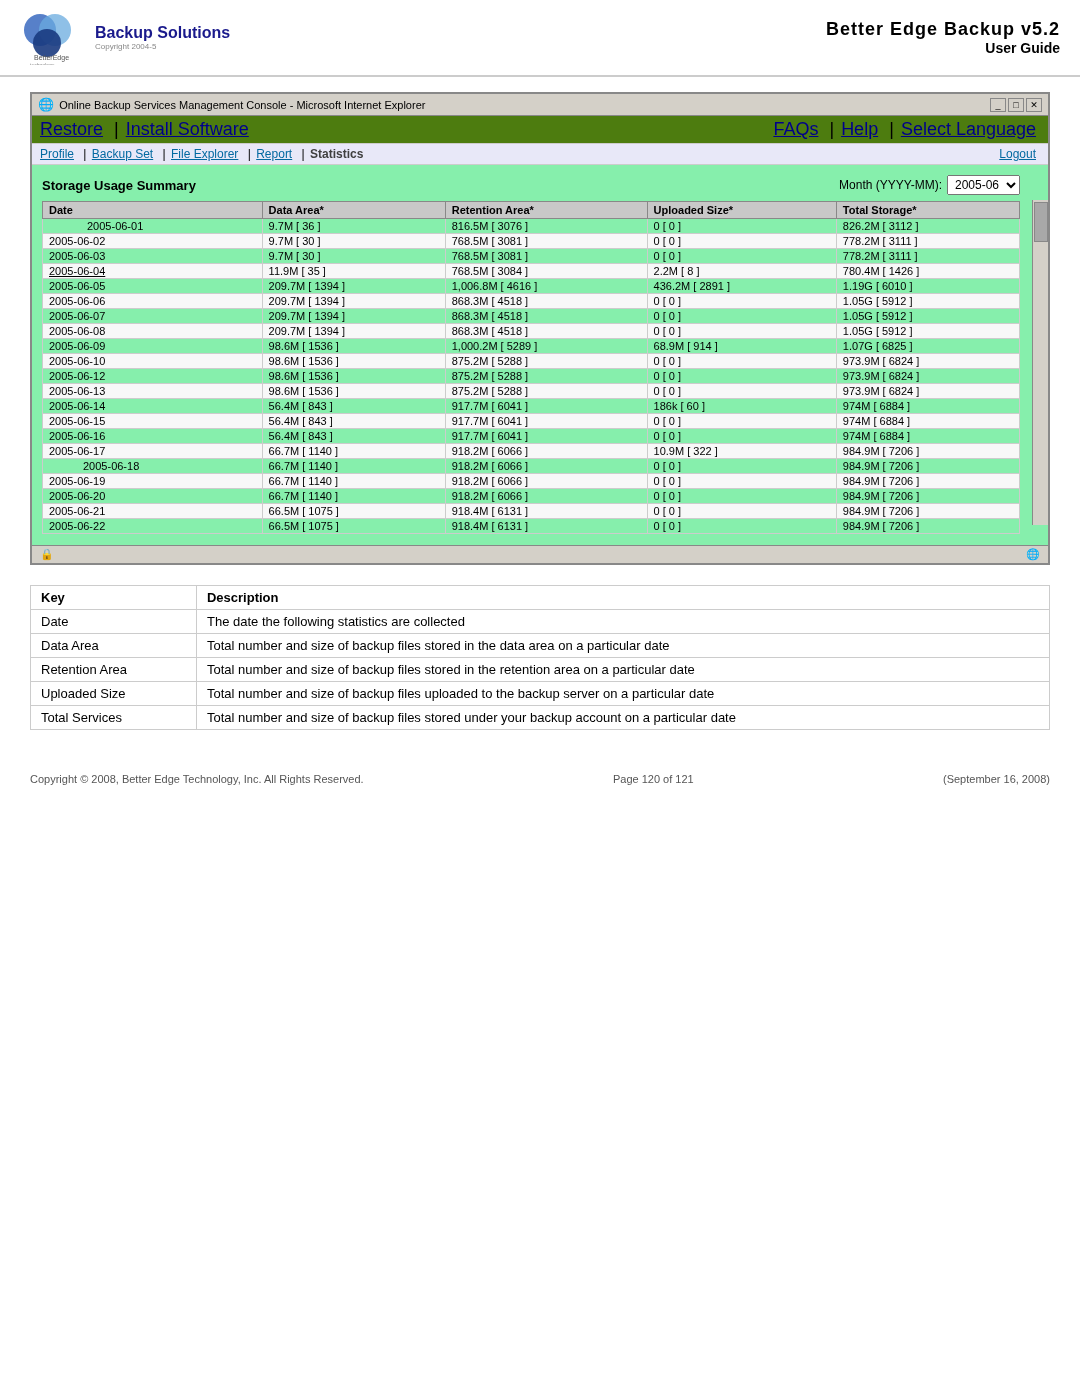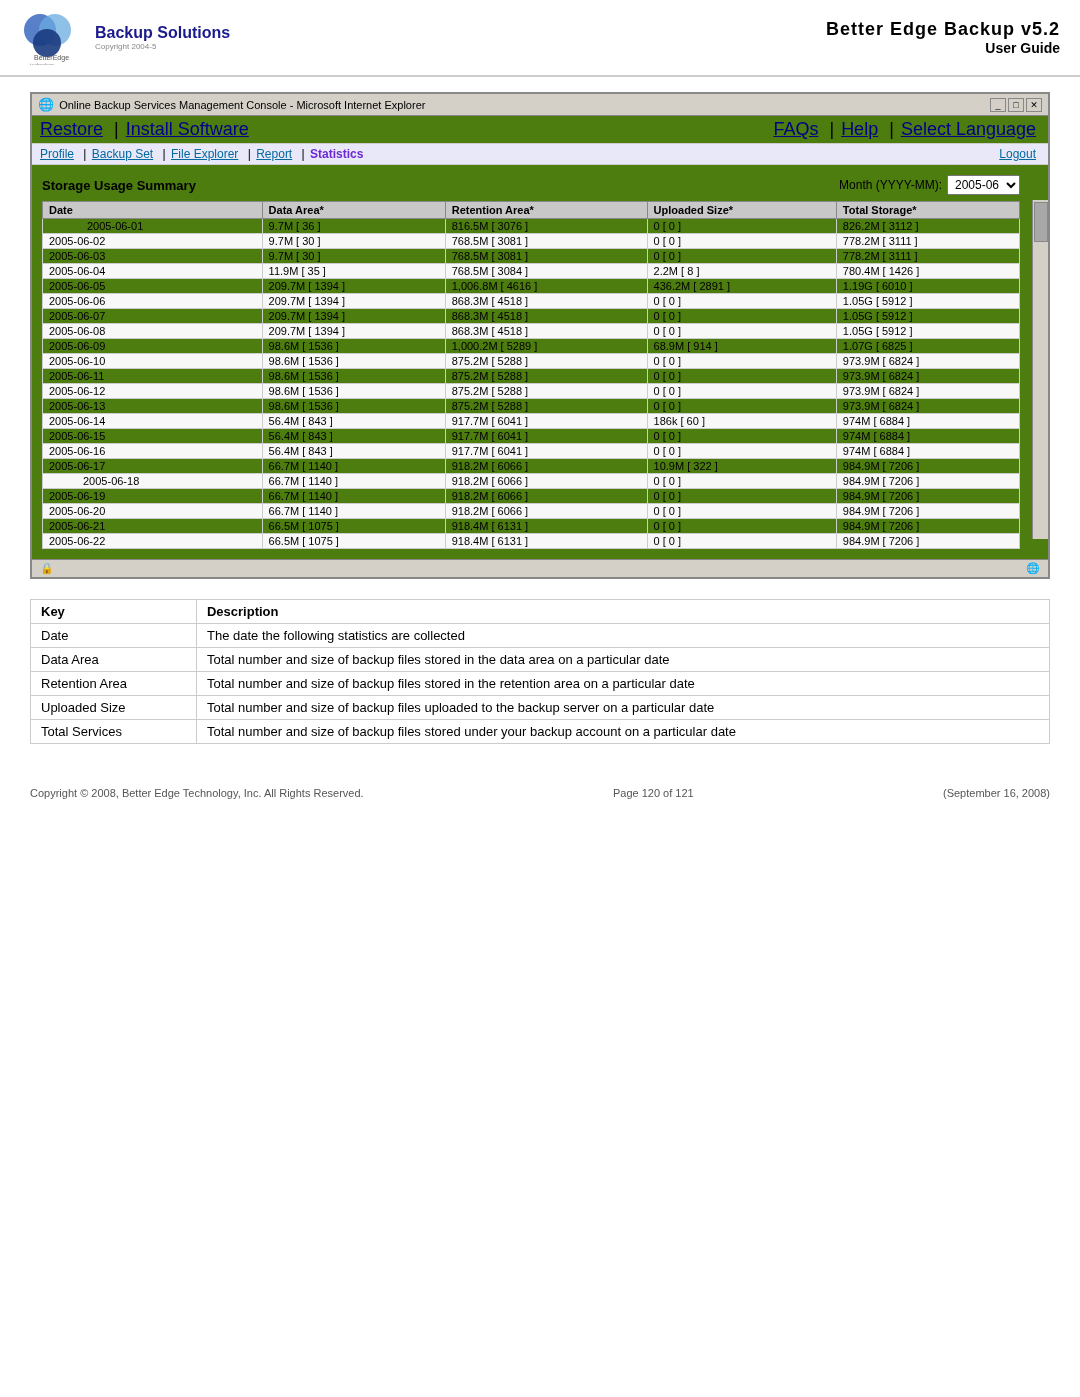--- a/index.html
+++ b/index.html
@@ -110,32 +110,32 @@
       font-size: 12px;
     }
     .profile-nav a {
       color: #0369a1;
       text-decoration: underline;
       cursor: pointer;
       margin-right: 4px;
     }
     .profile-nav .active {
       font-weight: bold;
-      color: #6d28d9;
+      color: #404040;
       text-decoration: none;
     }
     .logout-link {
       color: #00008b;
       text-decoration: underline;
     }
 
     
     .browser-content {
       padding: 10px;
-      background: #4d7c0f;
+      background: #86efac;
       min-height: 380px;
       position: relative;
     }
 
     
     .storage-summary-header {
       display: flex;
       justify-content: space-between;
       align-items: center;
       margin-bottom: 6px;
@@ -374,21 +374,21 @@
                 <td>778.2M [ 3111 ]</td>
               </tr>
               <tr>
                 <td style="white-space: nowrap;">2005-06-03</td>
                 <td>9.7M [ 30 ]</td>
                 <td>768.5M [ 3081 ]</td>
                 <td>0 [ 0 ]</td>
                 <td>778.2M [ 3111 ]</td>
               </tr>
               <tr>
-                <td style="white-space: nowrap;">2005-06-04</td>
+                <td style="white-space: nowrap; text-decoration: underline;">2005-06-04</td>
                 <td>11.9M [ 35 ]</td>
                 <td>768.5M [ 3084 ]</td>
                 <td>2.2M [ 8 ]</td>
                 <td>780.4M [ 1426 ]</td>
               </tr>
               <tr>
                 <td style="white-space: nowrap;">2005-06-05</td>
                 <td>209.7M [ 1394 ]</td>
                 <td>1,006.8M [ 4616 ]</td>
                 <td>436.2M [ 2891 ]</td>
@@ -417,27 +417,20 @@
               </tr>
               <tr>
                 <td style="white-space: nowrap;">2005-06-09</td>
                 <td>98.6M [ 1536 ]</td>
                 <td>1,000.2M [ 5289 ]</td>
                 <td>68.9M [ 914 ]</td>
                 <td>1.07G [ 6825 ]</td>
               </tr>
               <tr>
                 <td style="white-space: nowrap;">2005-06-10</td>
-                <td>98.6M [ 1536 ]</td>
-                <td>875.2M [ 5288 ]</td>
-                <td>0 [ 0 ]</td>
-                <td>973.9M [ 6824 ]</td>
-              </tr>
-              <tr>
-                <td style="white-space: nowrap;">2005-06-11</td>
                 <td>98.6M [ 1536 ]</td>
                 <td>875.2M [ 5288 ]</td>
                 <td>0 [ 0 ]</td>
                 <td>973.9M [ 6824 ]</td>
               </tr>
               <tr>
                 <td style="white-space: nowrap;">2005-06-12</td>
                 <td>98.6M [ 1536 ]</td>
                 <td>875.2M [ 5288 ]</td>
                 <td>0 [ 0 ]</td>

